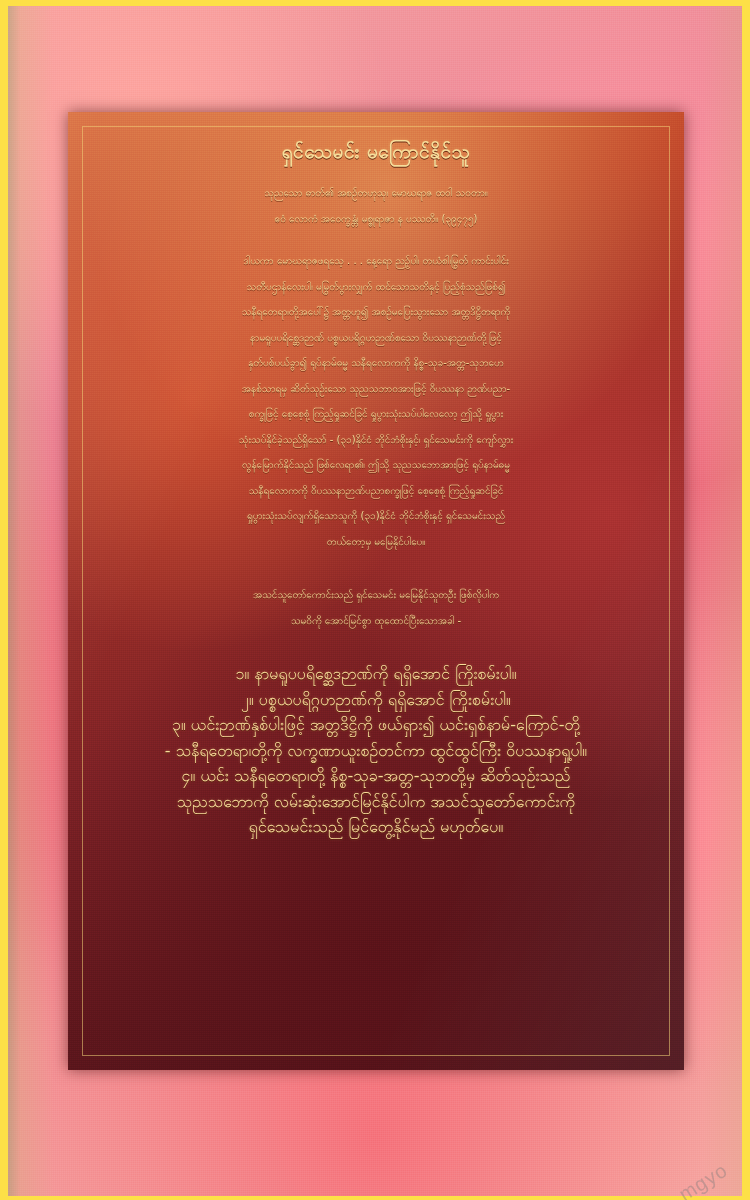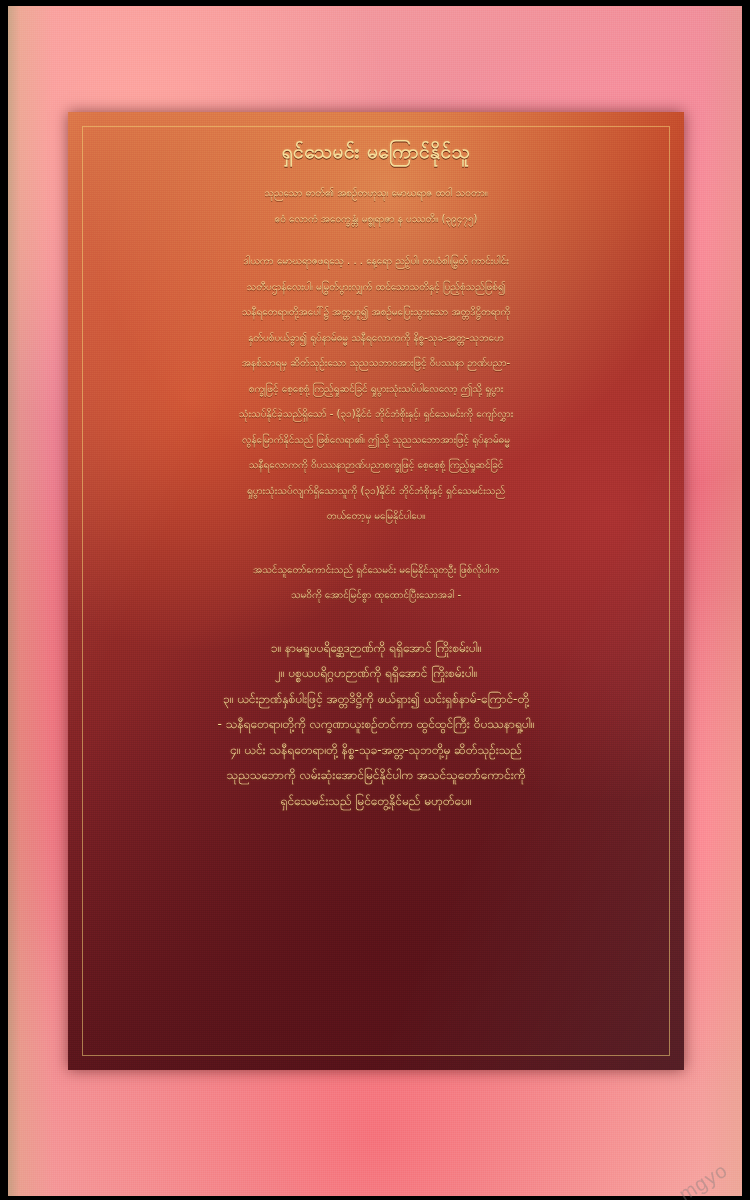--- a/index.html
+++ b/index.html
@@ -11,21 +11,21 @@
     width: 750px;
     height: 1200px;
     overflow: hidden;
     font-family: "DejaVu Sans", sans-serif;
   }
 
   #page {
     position: relative;
     width: 750px;
     height: 1200px;
-    background: #000000;
+    background: #fde047;
     overflow: hidden;
   }
 
   
   #scan-bg {
     position: absolute;
     left: 8px;
     top: 6px;
     width: 734px;
     height: 1190px;
@@ -146,21 +146,21 @@
     margin: 0 2px 14px 2px;
   }
   .body-block .line { display: block; }
 
   .para-gap { height: 14px; }
 
   .list {
     margin: 0;
     padding: 0;
     list-style: none;
-    font-size: 12px;
+    font-size: 16px;
     line-height: 25.5px;
   }
   .list li { display: block; }
   .list .line { display: block; }
 
   
   #watermark {
     position: absolute;
     right: 18px;
     bottom: 22px;
@@ -202,20 +202,21 @@
 
       <div class="subtitle gold">
         <span class="line">သုညသော ဓာတ်၏ အစဉ်တဟုသု၊ မောဃရာဇ ထဝါ သဝတာ။</span>
         <span class="line">ဧဝံ လောကံ အဝေက္ခန္တံ၊ မစ္စုရာဇာ န ပဿတိ။ (၃၉၄၇၅)</span>
       </div>
 
       <div class="body-block gold">
         <span class="line">ဒါယကာ မောဃရာဇဖရသေ့ . . . နေ့ရော ညဉ့်ပါ၊ တယံစါ၊မြွတ် ကာင်းပါင်း</span>
         <span class="line">သတီပဌာန်လေးပါ၊ မမြွတ်ပွားလျှက် ထင်သောသတိနှင့် ပြည့်စုံသည်ဖြစ်၍</span>
         <span class="line">သနီရတေရာ၊တို့အပေါ်၌ အတ္တဟူ၍ အစဉ်မပြေးသွားသော အတ္တဒိဋ္ဌိတရာကို</span>
+        <span class="line">နာမရူပပရိစ္ဆေဒဉာဏ် ပစ္စယပရိဂ္ဂဟဉာဏ်စသော ဝိပဿနာဉာဏ်တို့ဖြင့်</span>
         <span class="line">နှတ်ပစ်ပယ်ခွာ၍ ရုပ်နာမ်ဓမ္မ သနီရလောကကို နိစ္စ-သုခ-အတ္တ-သုဘဟေ</span>
         <span class="line">အနစ်သာရမှ ဆိတ်သုဉ်းသော သုညသဘာဝအားဖြင့် ဝိပဿနာ ဉာဏ်ပညာ-</span>
         <span class="line">စက္ခုဖြင့် စေ့စေ့စုံ့ ကြည့်ရှုဆင်ခြင် ရှုပွားသုံးသပ်ပါလေလော့ ဤသို့ ရှုပွား</span>
         <span class="line">သုံးသပ်နိုင်ခဲ့သည်ရှိသော် - (၃၁)နိုင်ငံ ဘိုင်ဘံစိုးနှင့်၊ ရှင်သေမင်းကို ကျော်လွှား</span>
         <span class="line">လွန်မြောက်နိုင်သည် ဖြစ်လေရာ၏၊ ဤသို့ သုညသဘောအားဖြင့် ရုပ်နာမ်ဓမ္မ</span>
         <span class="line">သနီရလောကကို ဝိပဿနာဉာဏ်ပညာစက္ခုဖြင့် စေ့စေ့စုံ့ ကြည့်ရှုဆင်ခြင်</span>
         <span class="line">ရှုပွားသုံးသပ်လျက်ရှိသောသူကို (၃၁)နိုင်ငံ ဘိုင်ဘံစိုးနှင့် ရှင်သေမင်းသည်</span>
         <span class="line">တယ်တော့မှ မမြေနိုင်ပါပေ။</span>
       </div>
 

